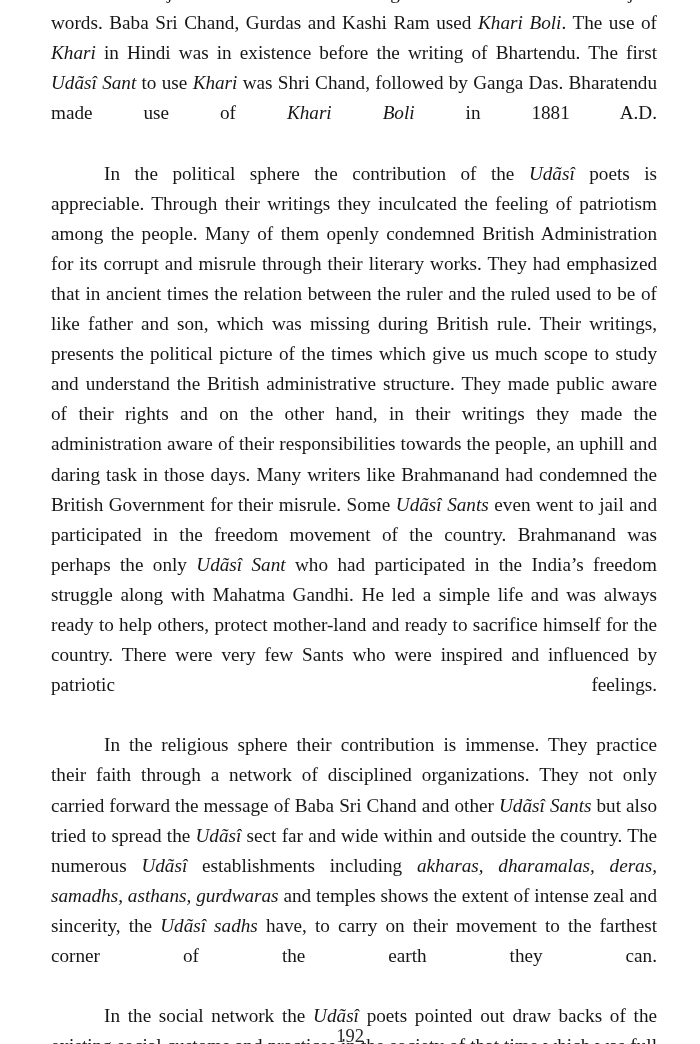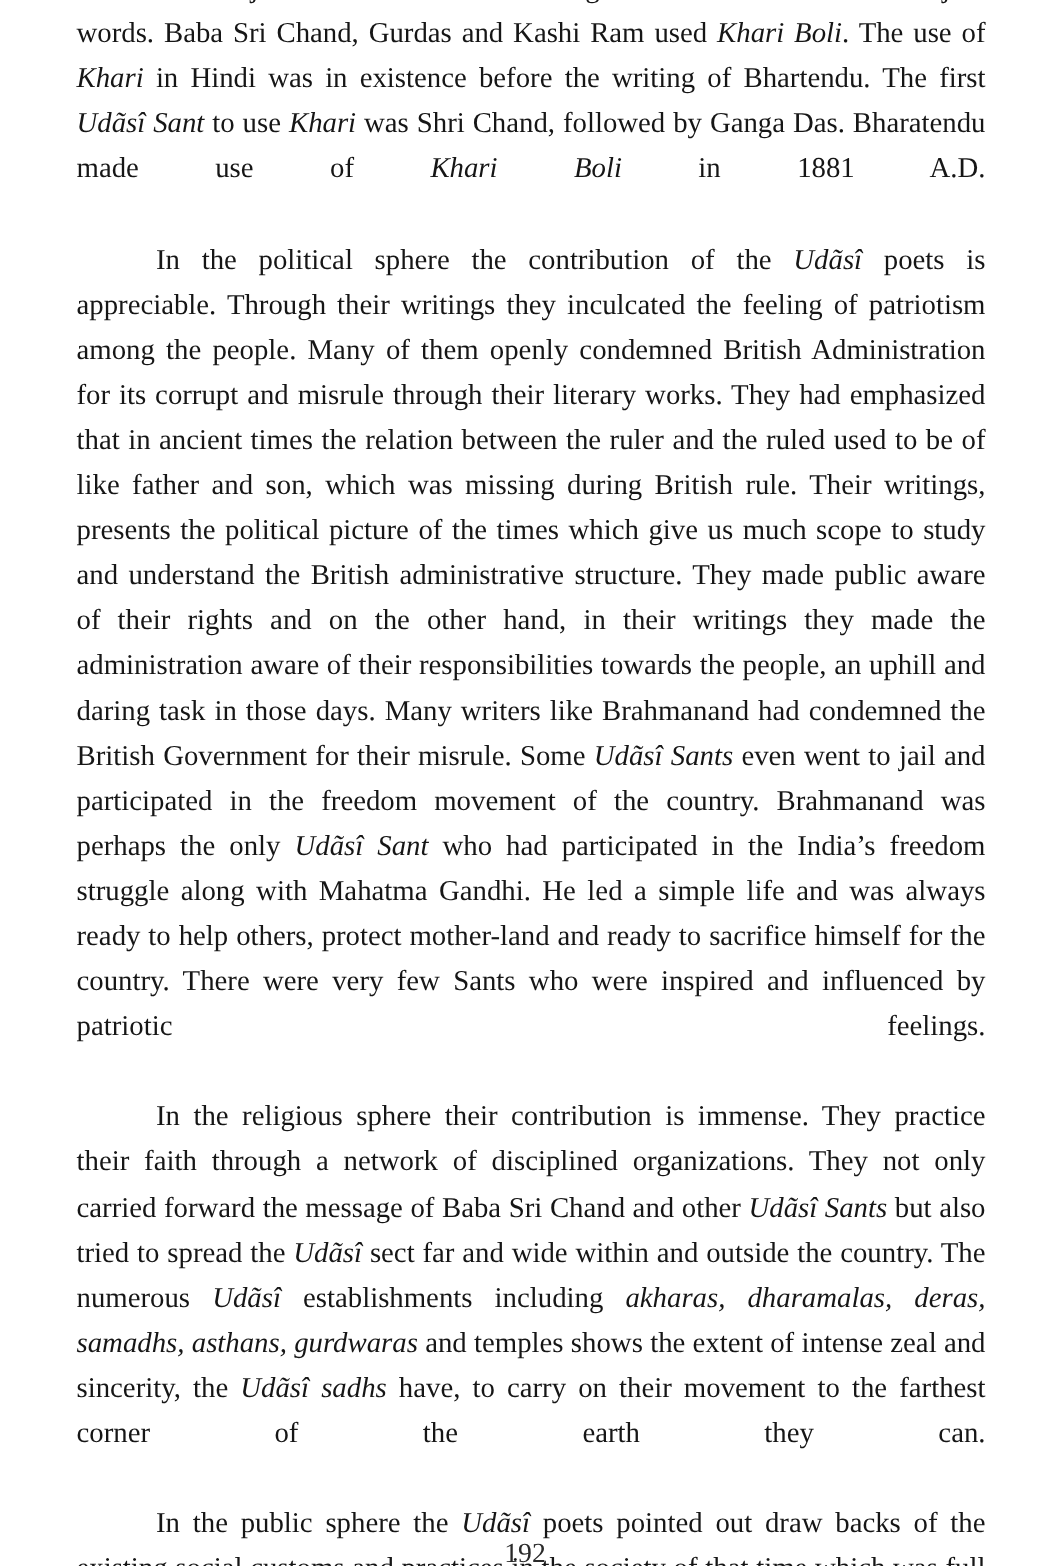--- a/index.html
+++ b/index.html
@@ -69,18 +69,18 @@
 </style>
 </head>
 <body>
 
 <div id="page">
 
   <div id="text-column">
     <p class="para cont full-justify"><span>wrote from Rajasthan. As such their writings bear the dominance of Punjabi words. Baba Sri Chand, Gurdas and Kashi Ram used </span><i>Khari Boli</i><span>. The use of </span><i>Khari</i><span> in Hindi was in existence before the writing of Bhartendu. The first </span><i>Udãsî Sant</i><span> to use </span><i>Khari</i><span> was Shri Chand, followed by Ganga Das. Bharatendu made use of </span><i>Khari Boli</i><span> in 1881 A.D.</span></p>
     <p class="para indent full-justify"><span>In the political sphere the contribution of the </span><i>Udãsî</i><span> poets is appreciable. Through their writings they inculcated the feeling of patriotism among the people. Many of them openly condemned British Administration for its corrupt and misrule through their literary works. They had emphasized that in ancient times the relation between the ruler and the ruled used to be of like father and son, which was missing during British rule. Their writings, presents the political picture of the times which give us much scope to study and understand the British administrative structure. They made public aware of their rights and on the other hand, in their writings they made the administration aware of their responsibilities towards the people, an uphill and daring task in those days. Many writers like Brahmanand had condemned the British Government for their misrule. Some </span><i>Udãsî  Sants</i><span> even went to jail and participated in the freedom movement of the country. Brahmanand was perhaps the only </span><i>Udãsî  Sant</i><span> who had participated in the India’s freedom struggle along with Mahatma Gandhi. He led a simple life and was always ready to help others, protect mother-land and ready to sacrifice himself for the country. There were very few Sants who were inspired and influenced by patriotic feelings.</span></p>
     <p class="para indent full-justify"><span>In the religious sphere their contribution is immense. They practice their faith through a network of disciplined organizations. They not only carried forward the message of Baba Sri Chand and other </span><i>Udãsî  Sants</i><span> but also tried to spread the </span><i>Udãsî</i><span> sect far and wide within and outside the country. The numerous </span><i>Udãsî</i><span> establishments including </span><i>akharas, dharamalas, deras, samadhs, asthans, gurdwaras</i><span> and temples shows the extent of intense zeal and sincerity, the </span><i>Udãsî sadhs</i><span> have, to carry on their movement to the farthest corner of the earth they can.</span></p>
-    <p class="para indent full-justify"><span>In the public sphere the </span><i>Udãsî</i><span> poets pointed out draw backs of the existing social customs and practices in the society of that time which was full of evels. This goes to the credit of the </span></p>
+    <p class="para indent full-justify"><span>In the social network the </span><i>Udãsî</i><span> poets pointed out draw backs of the existing social customs and practices in the society of that time which was full of evels. This goes to the credit of the </span></p>
   </div>
 
   <div id="page-number">192</div>
 
 </div>
 
 </body></html>

